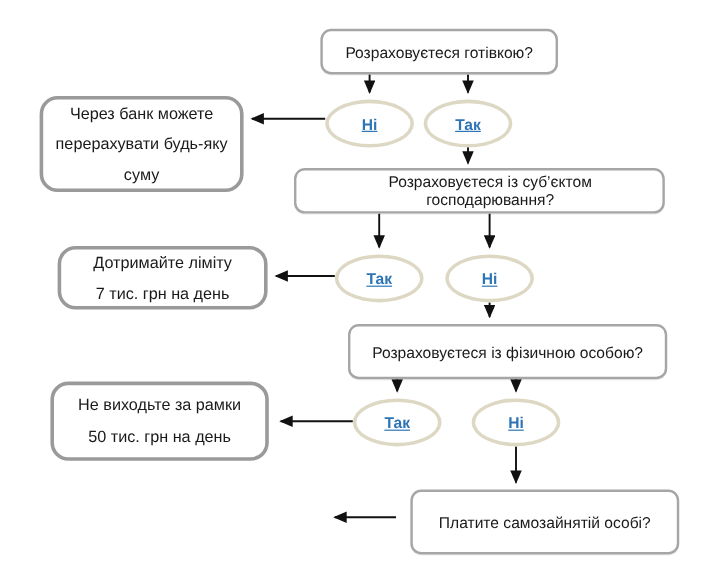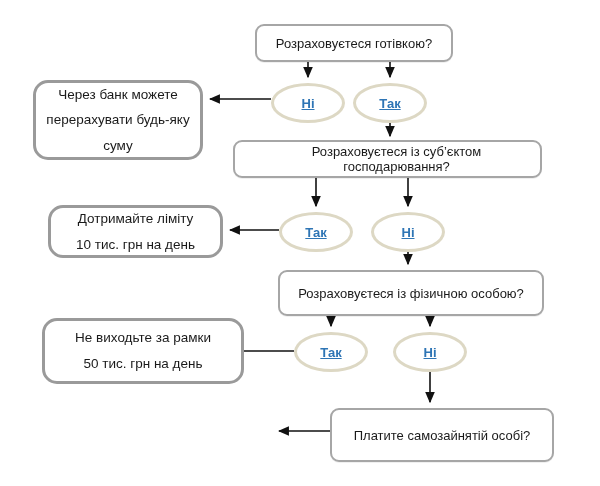--- a/index.html
+++ b/index.html
@@ -30,20 +30,21 @@
     align-items: center;
     justify-content: center;
     text-align: center;
   }
   .qbox {
     border: 2px solid var(--box-border, #a6a6a6);
     border-radius: 9px;
     font-size: 13px;
     padding: 0 6px;
     box-shadow: 0 1px 0 rgba(0,0,0,0.06);
+    margin-left: 12px;
   }
   .obox {
     border: 3px solid var(--outcome-border, #9a9a9a);
     border-radius: 15px;
     font-size: 13.5px;
     line-height: 1.9;
     white-space: pre-line;
     padding: 0 8px;
   }
   .oval {
@@ -91,27 +92,27 @@
 перерахувати будь-яку
 суму</div>
 
   <div class="node qbox" style="left:233px; top:140px; width:309px; height:38px;padding-left:24px;">Розраховуєтеся із суб’єктом господарювання?</div>
 
   <div class="node oval" style="left:279px; top:212px; width:74px; height:40px;">Так</div>
 
   <div class="node oval" style="left:371px; top:212px; width:74px; height:40px;">Ні</div>
 
   <div class="node obox" style="left:48px; top:205px; width:175px; height:53px;">Дотримайте ліміту
-10 тис. грн на день</div>
+7 тис. грн на день</div>
 
   <div class="node qbox" style="left:278px; top:270px; width:266px; height:46px;">Розраховуєтеся із фізичною особою?</div>
 
   <div class="node oval" style="left:294px; top:332px; width:74px; height:40px;">Так</div>
 
   <div class="node oval" style="left:393px; top:332px; width:74px; height:40px;">Ні</div>
 
-  <div class="node obox" style="left:42px; top:318px; width:202px; height:66px;">Не виходьте за рамки
+  <div class="node obox" style="left:42px; top:318px; width:182px; height:66px;">Не виходьте за рамки
 50 тис. грн на день</div>
 
   <div class="node qbox" style="left:330px; top:408px; width:224px; height:54px;">Платите самозайнятій особі?</div>
 
 
 </div>
 
 </body></html>

